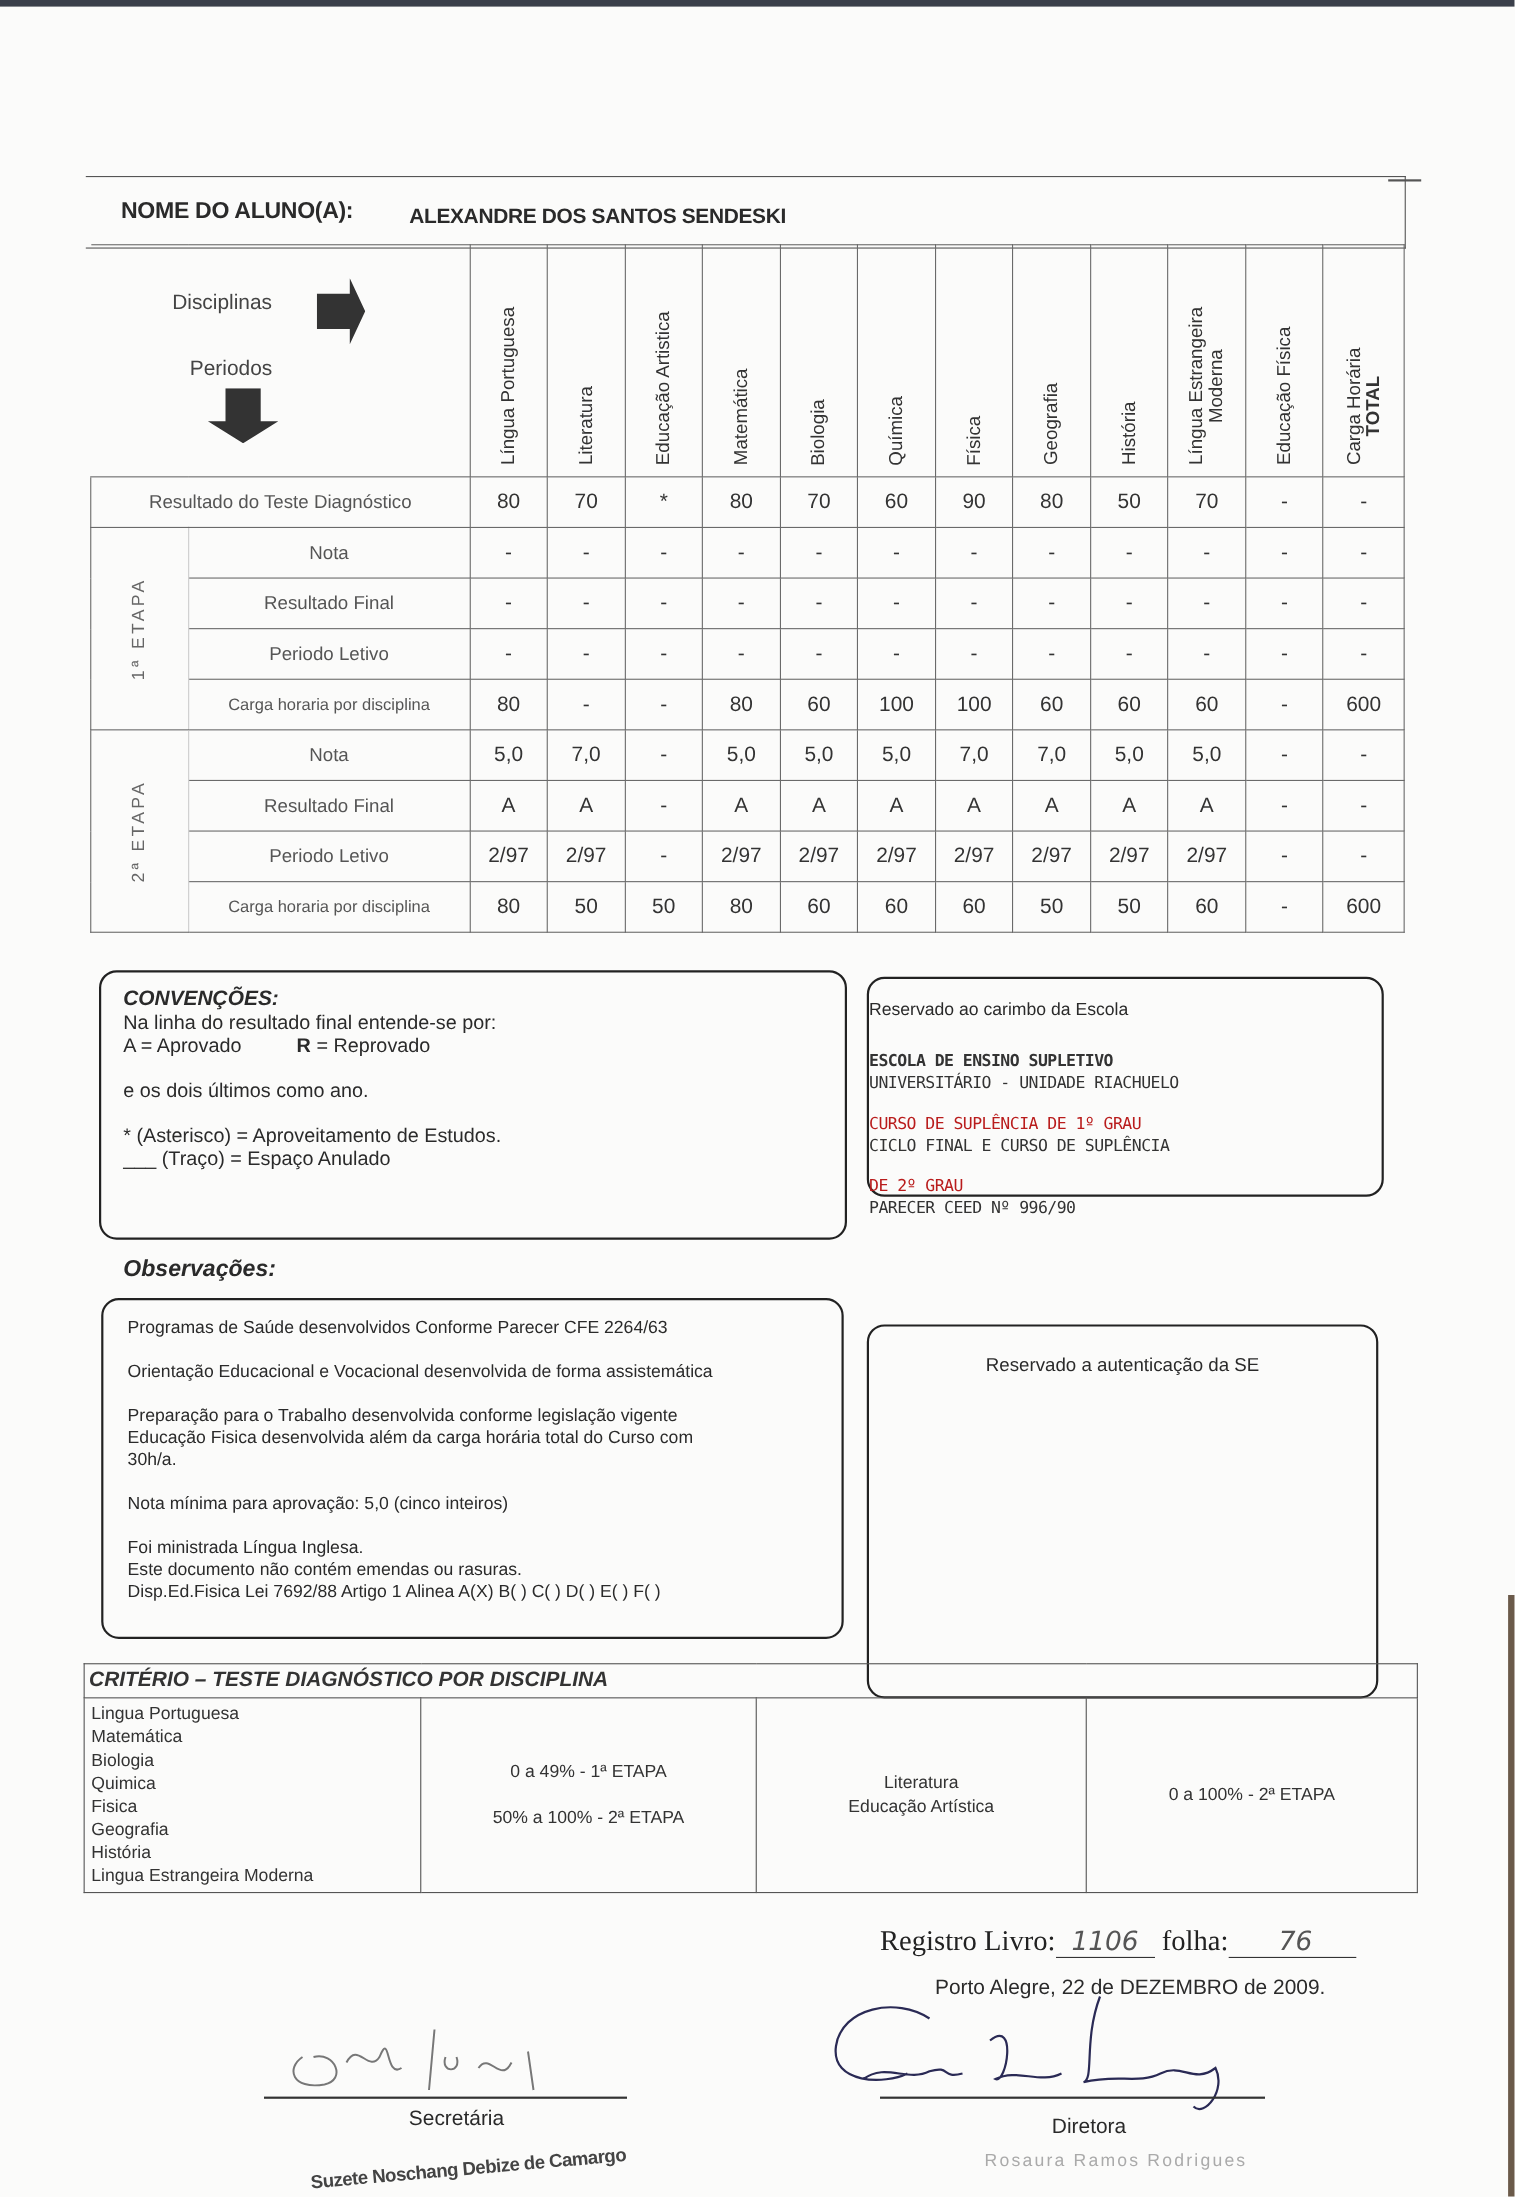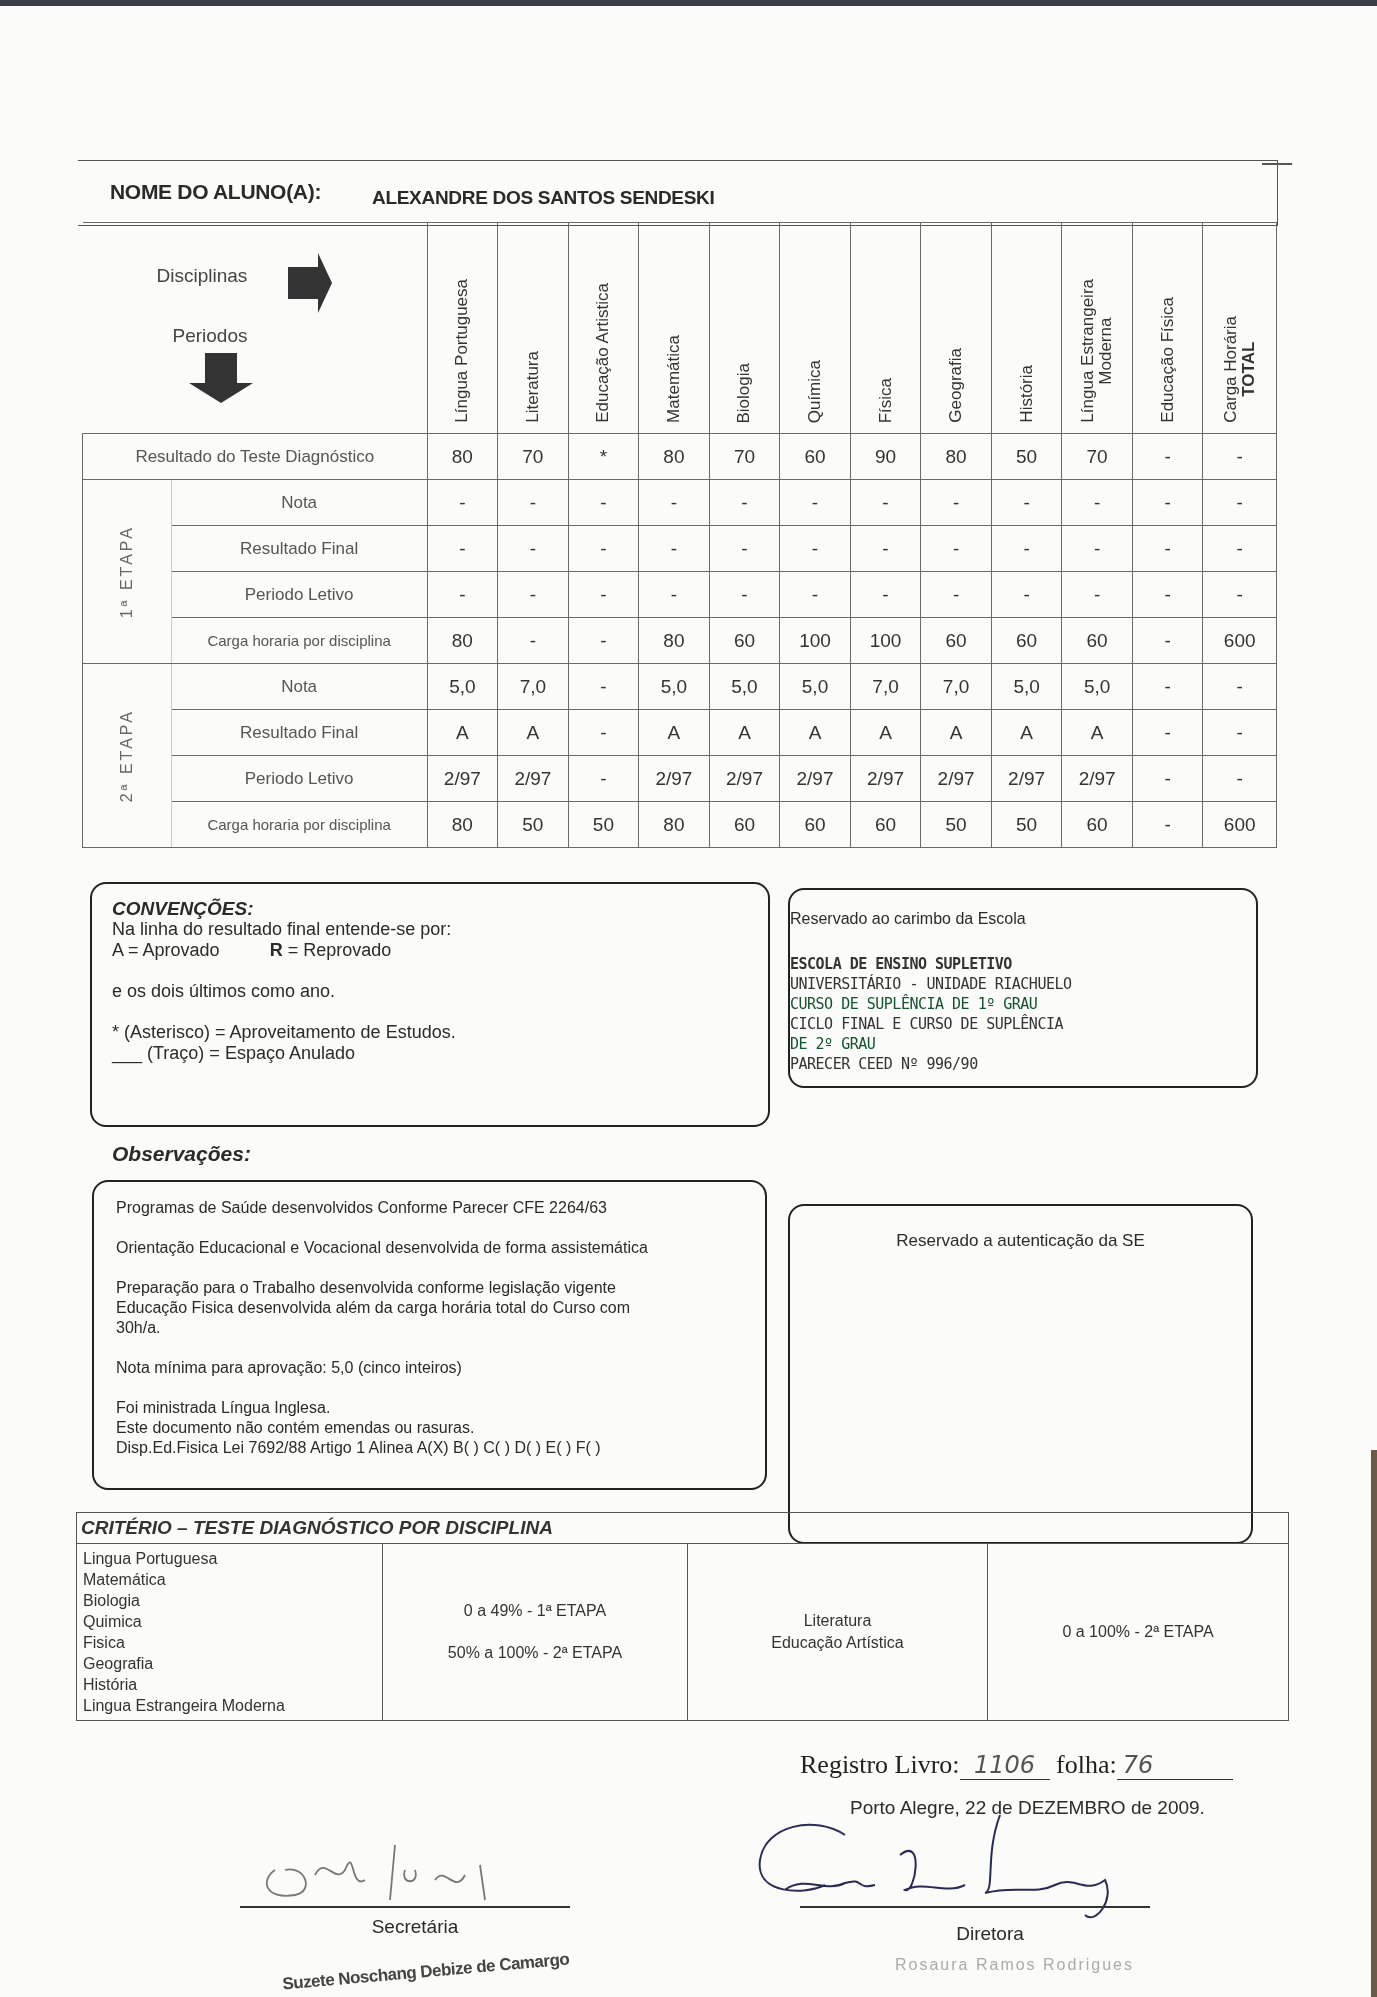--- a/index.html
+++ b/index.html
@@ -32,21 +32,21 @@
 
   .rbox { position:absolute; border:2.5px solid #222; border-radius:16px; box-sizing:border-box; }
   .conv { left:90px; top:882px; width:680px; height:245px; padding:14px 20px; font-size:18px; line-height:21px; }
   .conv .title { font-style:italic; font-weight:bold; font-size:19px; }
   .conv p { margin:0; }
   .conv .gap { height:20px; }
   .stamp { left:788px; top:888px; width:470px; height:200px; text-align:left; }
   .stamp .hdr { font-size:16px; margin-top:20px; }
   .stamp .st { font-family:"DejaVu Sans Mono", monospace; font-size:15px; color:#333; line-height:20px; letter-spacing:-0.5px; }
   .stamp .st1 { margin-top:26px; font-weight:bold; }
-  .stamp .faded { color:#14532d; }
+  .stamp .faded { color:#b91c1c;margin-top:17px; }
 
   .obs-title { position:absolute; left:112px; top:1142px; font-size:21px; font-weight:bold; font-style:italic; }
   .obs { left:92px; top:1180px; width:675px; height:310px; padding:16px 22px; font-size:16px; line-height:20px; }
   .obs p { margin:0; }
   .obs .gap { height:20px; }
   .auth { left:788px; top:1204px; width:465px; height:340px; text-align:center; }
   .auth .hdr { font-size:17px; margin-top:25px; }
 
   table.crit { position:absolute; left:76px; top:1512px; width:1212px; border-collapse:collapse; table-layout:fixed; }
   table.crit td { border:1.3px solid #555; font-size:16px; padding:0 4px; vertical-align:middle; color:#333; }
@@ -361,21 +361,21 @@
       <div>Literatura</div>
       <div>Educação Artística</div>
     </td>
     <td class="center">0 a 100% - 2ª ETAPA</td>
   </tr>
 </tbody>
   </table>
 
 <div class="reg">
   <span>Registro Livro:</span><span class="fill" style="width:90px">1106</span>
-  <span>folha:</span><span class="fill" style="width:110px;text-align:left;padding-left:6px">76</span>
+  <span>folha:</span><span class="fill" style="width:110px;text-align:center;padding-left:6px">76</span>
 </div>
 <div class="date">Porto Alegre,  22  de  DEZEMBRO  de  2009.</div>
 
 <svg class="sig" style="left:255px;top:1825px;width:260px;height:80px" viewBox="0 0 260 80">
   <path d="M20,45 C5,55 10,75 40,70 C60,66 50,40 30,45 M60,50 C70,30 80,60 90,45 C100,20 95,65 110,55 M140,20 L135,75 M150,45 C145,60 165,60 160,45 M180,55 C190,40 200,70 210,50 M225,40 L230,75" stroke="#777" stroke-width="1.8" fill="none"></path>
 </svg>
 <div class="sig-line" style="left:240px;top:1906px;width:330px"></div>
 <div class="sig-label" style="left:330px;top:1916px;width:170px">Secretária</div>
 <div class="sig-name" style="left:282px;top:1962px">Suzete Noschang Debize de Camargo</div>
 

